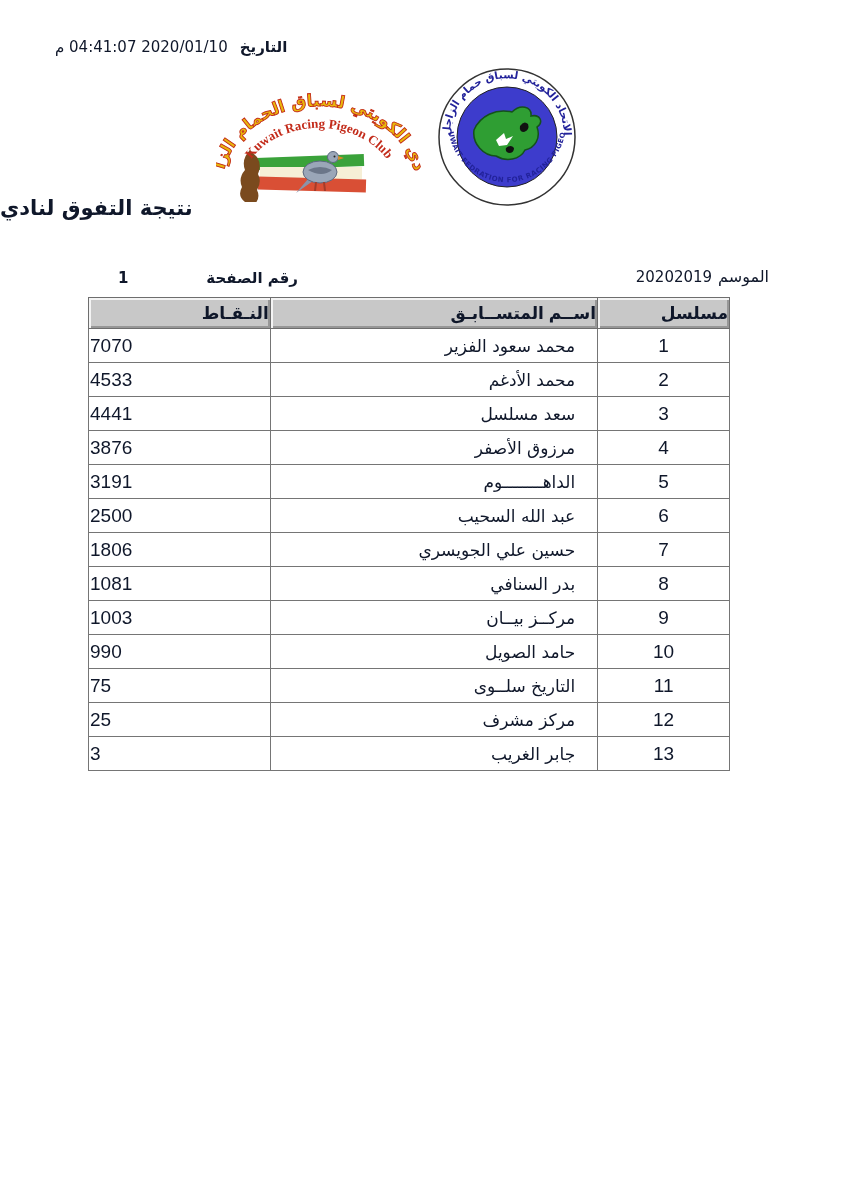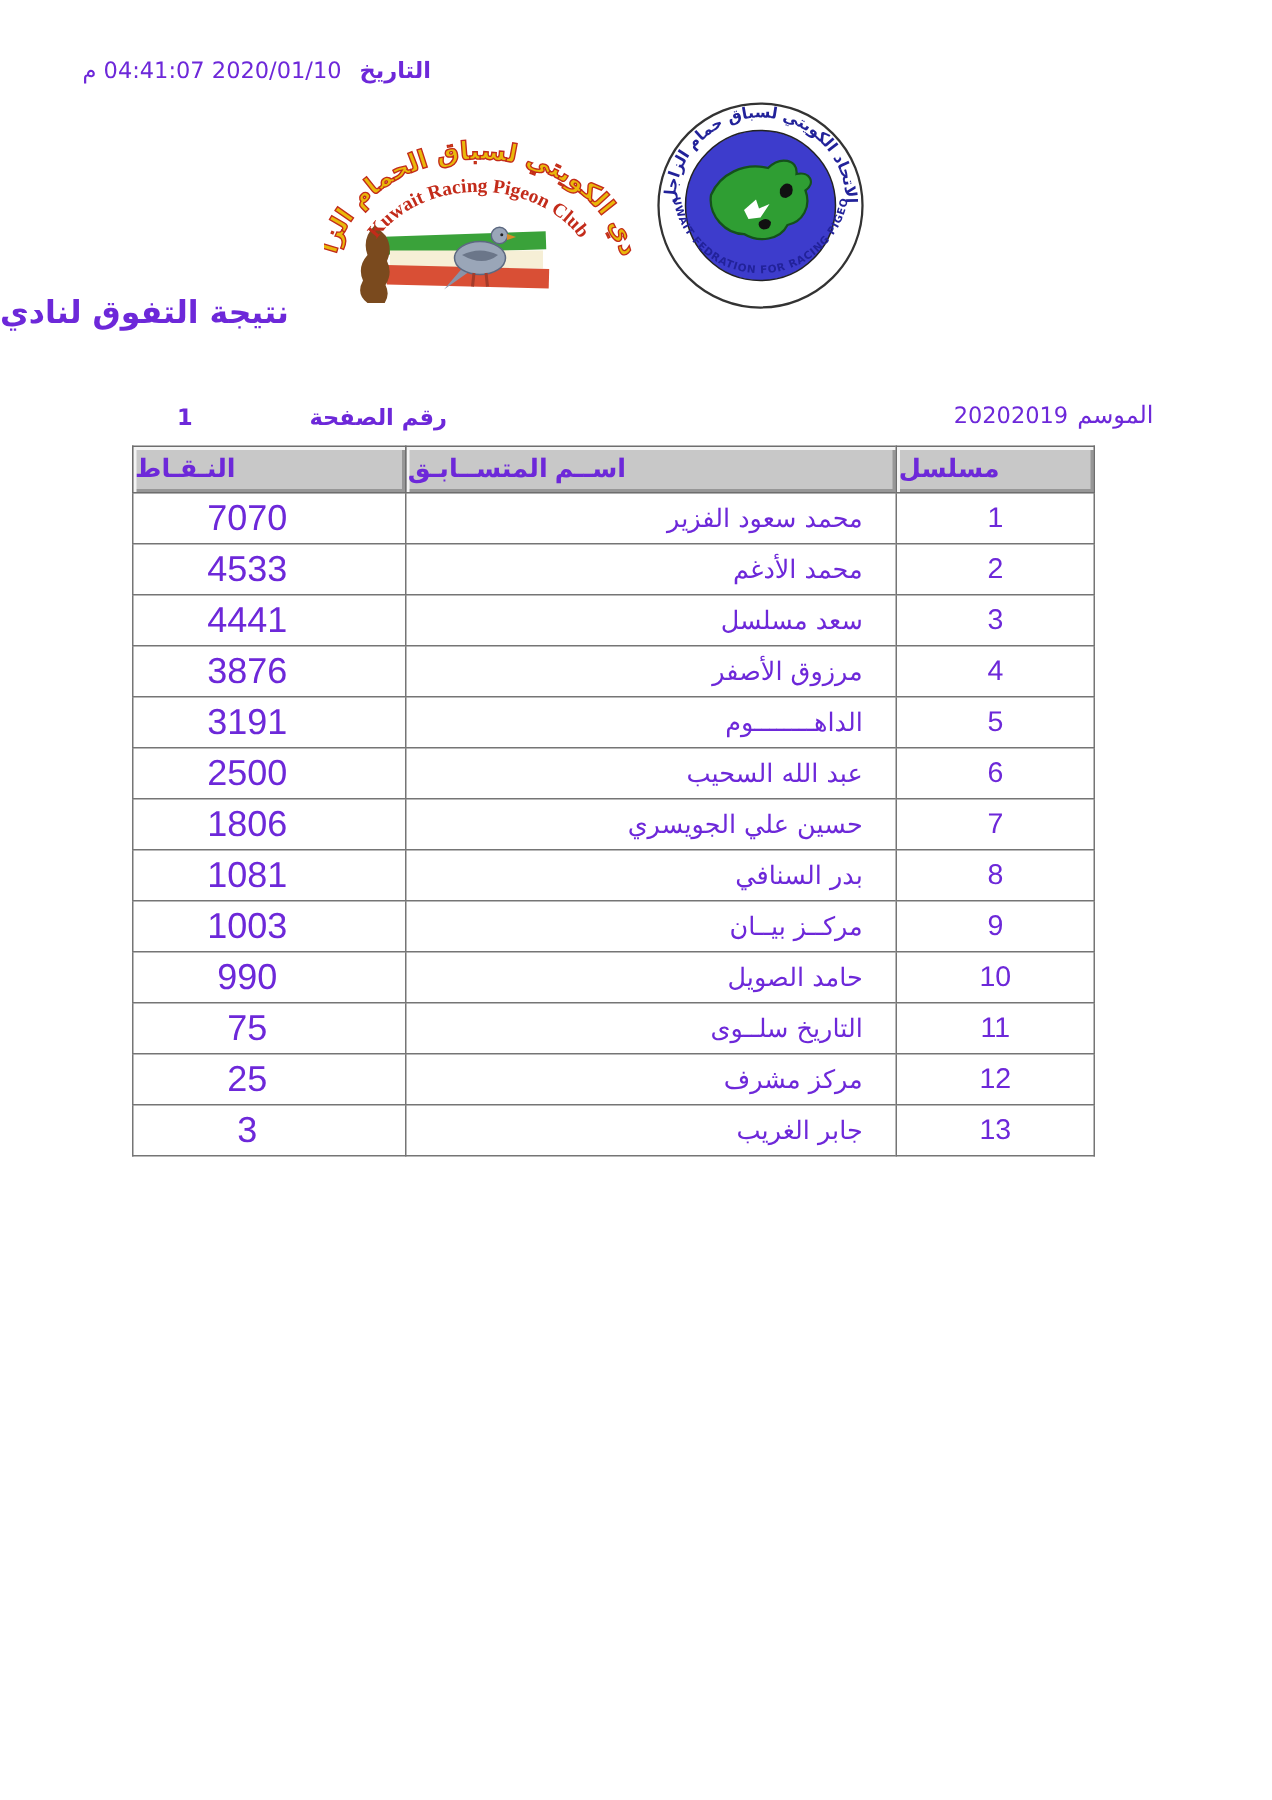--- a/index.html
+++ b/index.html
@@ -2,21 +2,21 @@
 <html lang="ar"><head>
 <meta charset="utf-8">
 <style>
   html,body{margin:0;padding:0;}
   body{background:#ffffff;}
   .page{
     position:relative;
     width:848px;height:1200px;
     background:#ffffff;
     font-family:"DejaVu Sans", sans-serif;
-    color:#6d28d9;
+    color:#0f172a;
     overflow:hidden;
   }
   
   .date-line{
     position:absolute;top:38px;left:55px;
     direction:rtl;
     font-size:15px;
     white-space:nowrap;
   }
   .date-line .lbl{font-weight:bold;margin-left:12px;}
@@ -49,31 +49,31 @@
     width:642px;direction:rtl;
     border-collapse:collapse;
     font-family:"Liberation Sans","DejaVu Sans",sans-serif;
   }
   table.results th{
     background:#c8c8c8;
     border:1px solid #6e6e6e;
     box-shadow:inset 2px 2px 0 #f4f4f4, inset -2px -2px 0 #979797;
     height:28px;
     font-size:17px;font-weight:bold;
-    text-align:left;vertical-align:middle;
+    text-align:right;vertical-align:middle;
   }
   table.results td{
     border:1px solid #757575;
     height:31px;
     vertical-align:middle;
     background:#fff;
   }
   td.cell-serial{text-align:center;font-size:19px;}
   td.cell-name{padding-right:22px;font-size:17px;font-family:"DejaVu Sans",sans-serif;}
-  td.cell-points{text-align:center;padding-right:30px;font-size:24px;margin-left:24px;}
+  td.cell-points{text-align:left;padding-right:30px;font-size:19px;margin-left:24px;}
   svg text{font-family:"DejaVu Sans",sans-serif;}
   svg .en-arc{font-family:"Liberation Serif",serif;}
 </style>
 </head>
 <body>
 
 <div class="page">
 
   <div class="date-line">
     <span class="lbl">التاريخ</span><span>2020/01/10 04:41:07 م</span>

